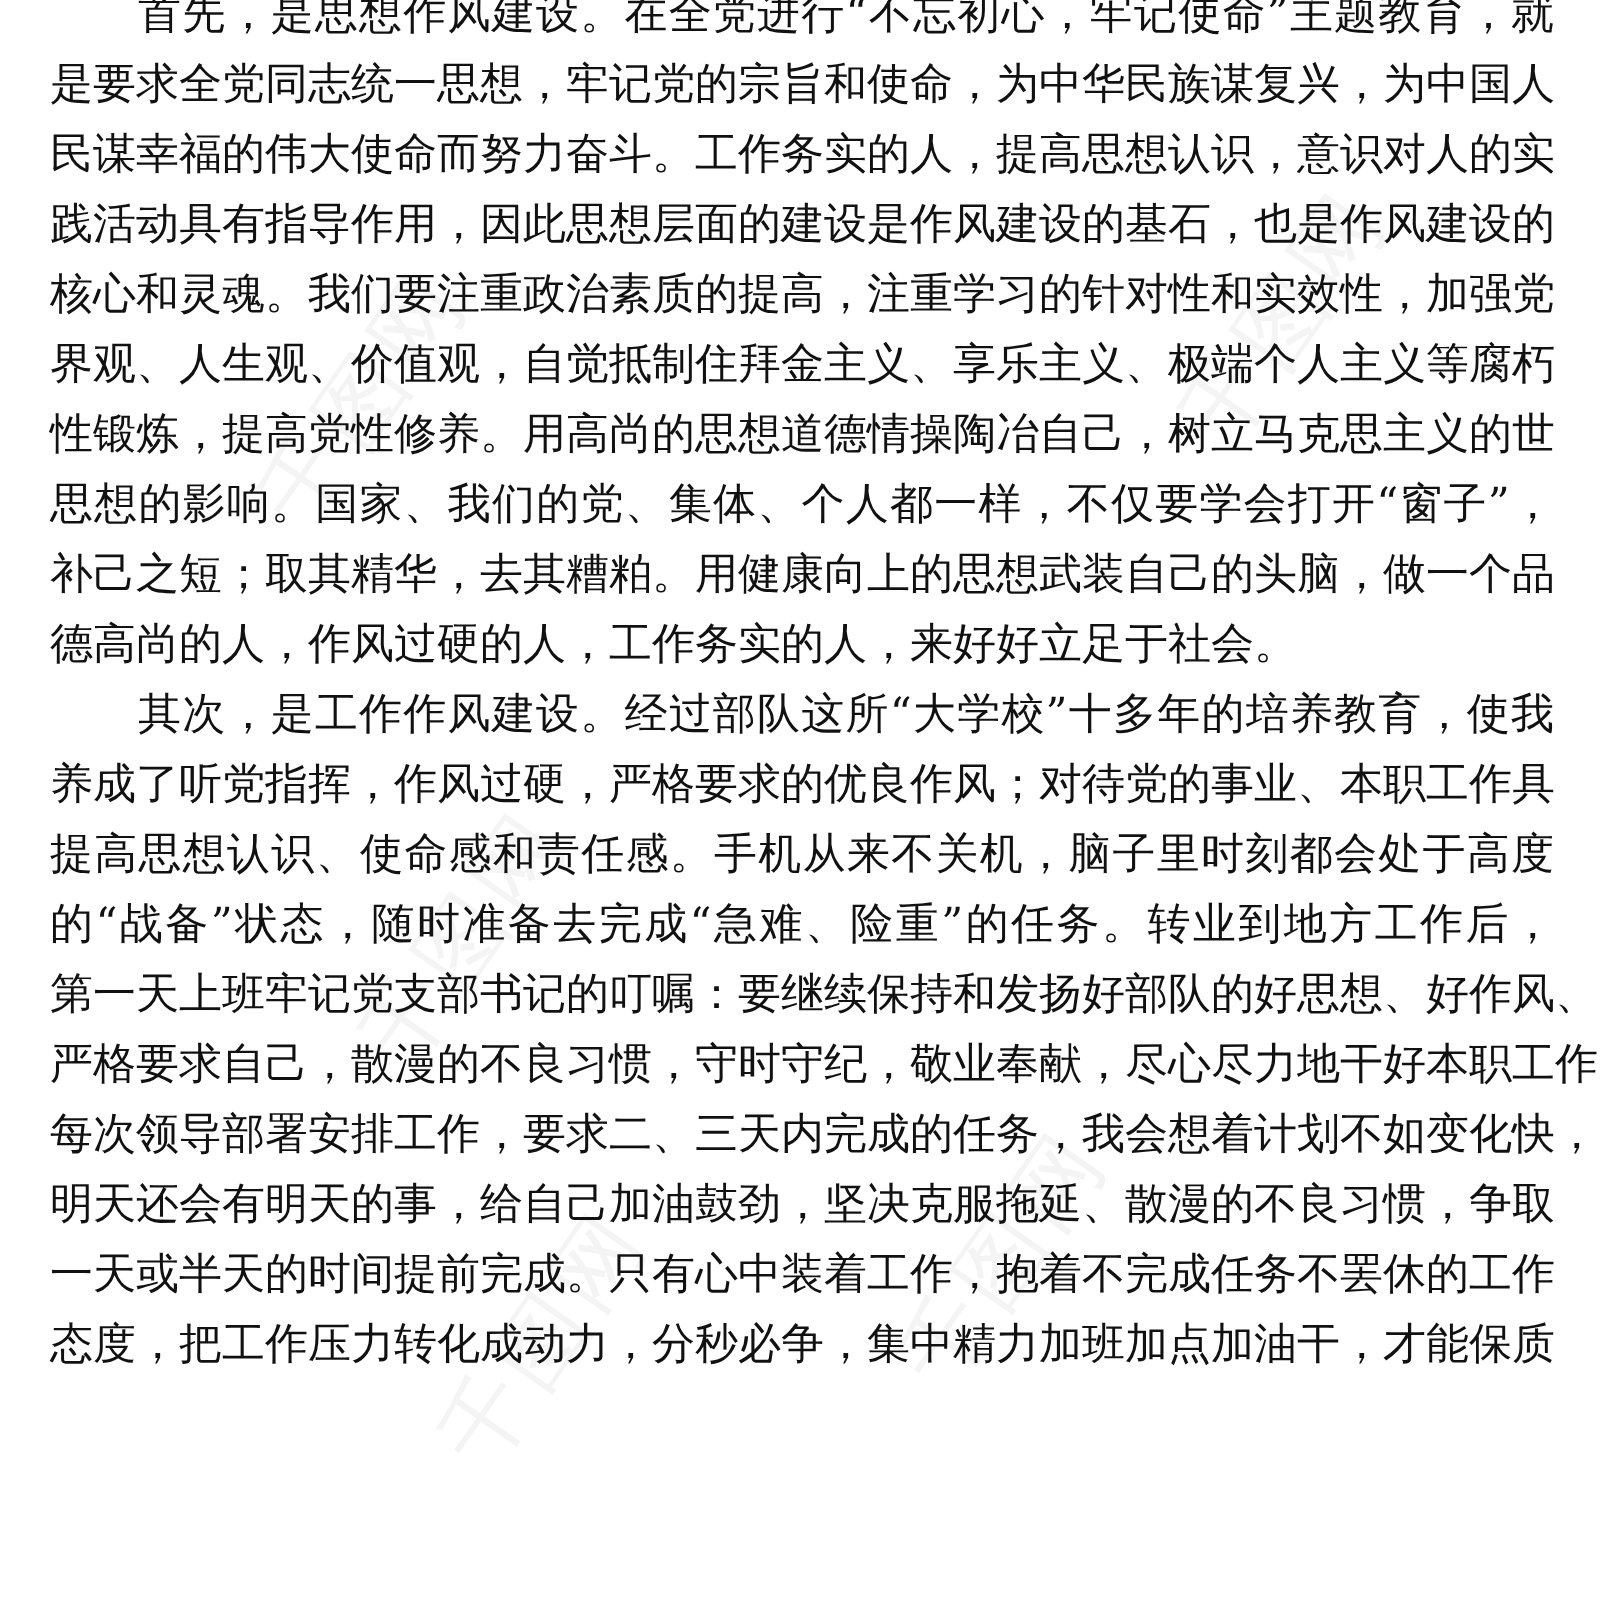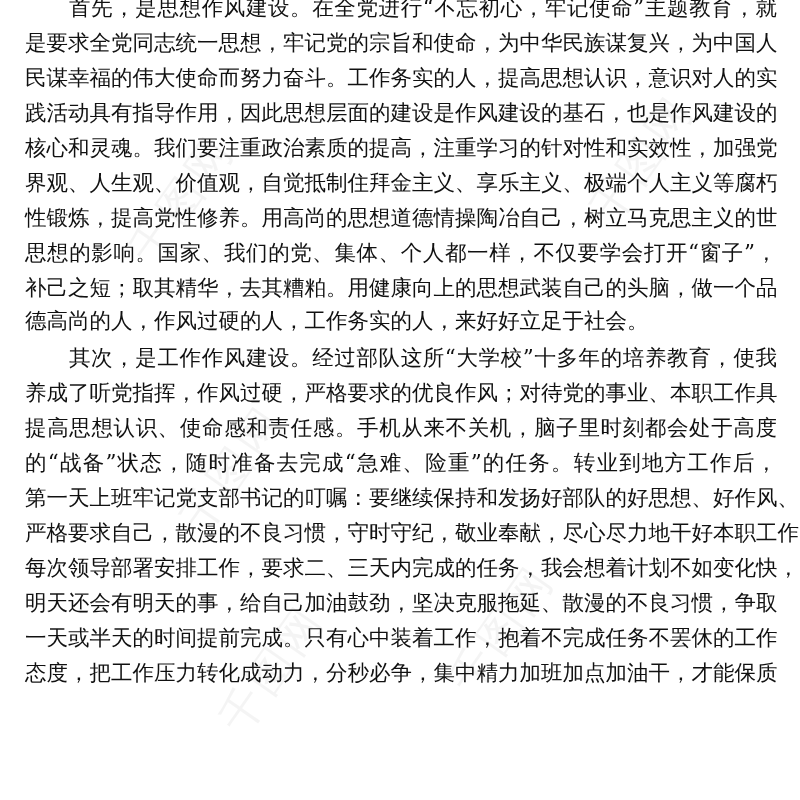--- a/index.html
+++ b/index.html
@@ -34,21 +34,20 @@
     height: 35px;
     line-height: 35px;
     font-size: 21.5px;
     white-space: nowrap;
     text-align: justify;
     text-align-last: justify;
     letter-spacing: 0px;
   }
   .line.last {
     text-align-last: left;
-    font-family: Liberation Mono, monospace;
   }
   .line.indent {
     padding-left: 44px;
   }
   .watermark {
     position: absolute;
     font-family: "DejaVu Sans", "Liberation Sans", sans-serif;
     font-size: 44px;
     color: rgba(0,0,0,0.045);
     transform: rotate(-55deg);

